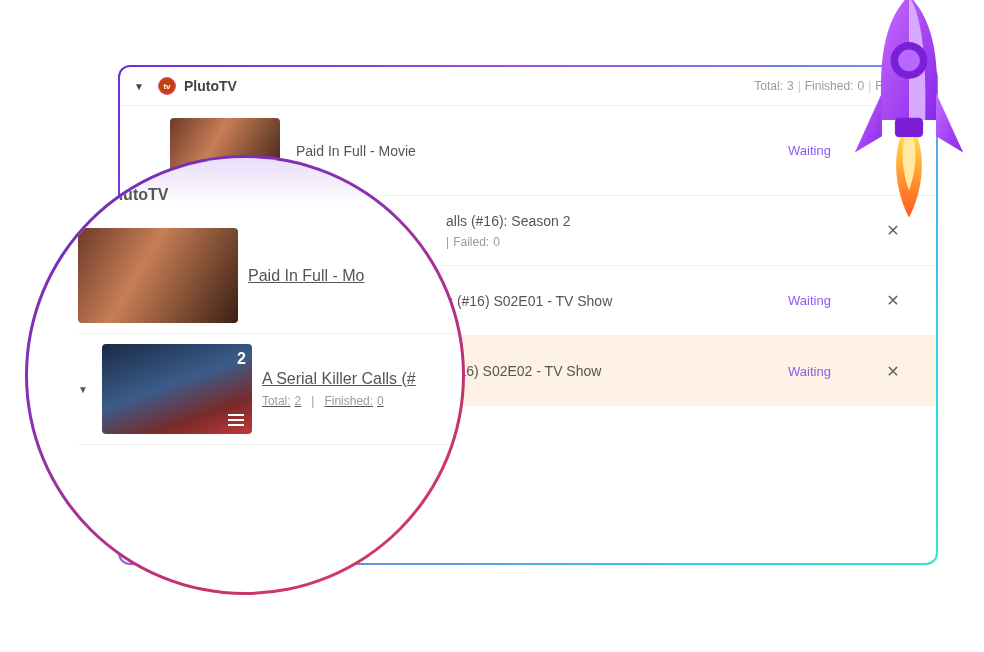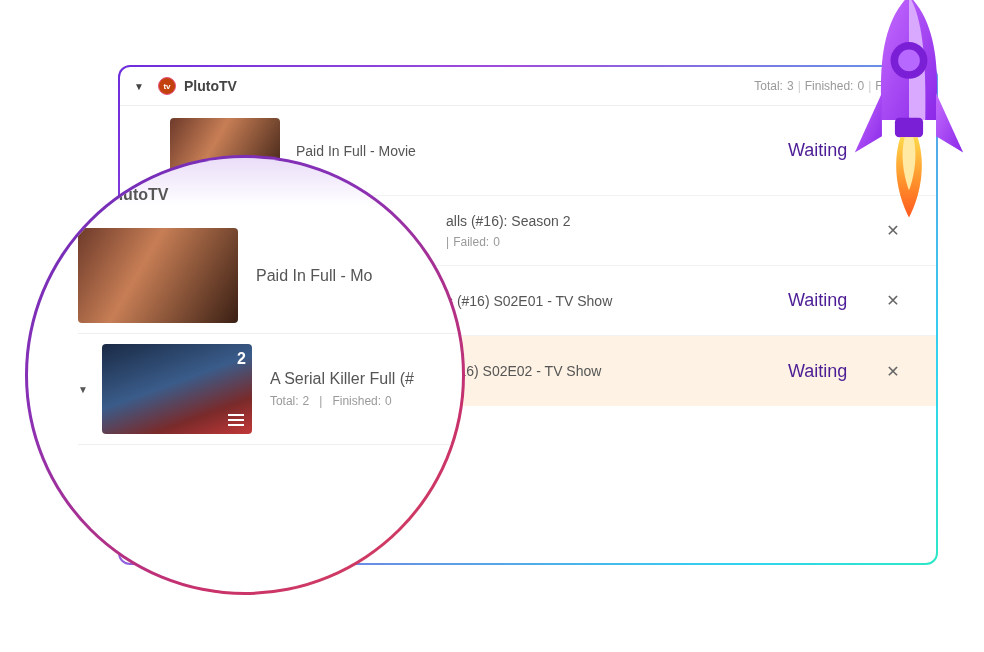--- a/index.html
+++ b/index.html
@@ -76,22 +76,22 @@
   .thumb.show  { background: linear-gradient(160deg, #1a2a45 0%, #3a5c8a 45%, #7a2a2a 75%, #c33838 100%); }
   .meta {
     flex: 1;
     padding-left: 16px;
     color: #555;
     font-size: 14px;
   }
   .subline { font-size: 12px; color: #9a9a9a; margin-top: 6px; display:flex; gap:4px; align-items:center;}
   .status-col {
     width: 90px;
-    color: #4c1d95;
-    font-size: 18px;
+    color: #8b5cf6;
+    font-size: 13px;
     text-align: left;
   }
   .close-btn {
     width: 30px;
     text-align: center;
     color: #666;
     font-size: 16px;
     cursor: pointer;
   }
   .row-chevron {
@@ -134,21 +134,21 @@
   .mag-header .pluto-icon { width: 22px; height:22px; font-size:9px; }
   .mag-title { font-weight: 700; }
   .mag-row {
     display: flex; align-items:center;
     padding: 10px 0;
     border-bottom: 1px solid #eee;
   }
   .mag-row .row-chevron { position: static; margin-right: 14px; }
   .mag-row .thumb { width: 160px; height: 95px; }
   .mag-row.sm .thumb { width: 150px; height: 90px; }
-  .mag-row-meta { padding-left: 18px; flex:1; }
+  .mag-row-meta { padding-left: 10px; flex:1;text-decoration:underline; }
   .overlay-num {
     position: absolute; right: 6px; top: 6px; color:#fff; font-size:16px; font-weight:bold;
   }
   .overlay-bars {
     position:absolute; right:8px; bottom:8px; width:16px; height:12px;
     display:flex; flex-direction:column; justify-content:space-between;
   }
   .overlay-bars span{ height:2px; background:#fff; }
   .mag-indent { padding-left: 120px; }
   .mag-purple-haze {
@@ -245,21 +245,21 @@
         <span class="row-chevron">▼</span>
         <div class="thumb show" style="position:relative;">
           <span class="overlay-num">2</span>
           <span class="overlay-bars">
               <span></span>
               <span></span>
               <span></span>
             </span>
         </div>
         <div class="mag-row-meta">
-          <div>A Serial Killer Full (#</div>
+          <div>A Serial Killer Calls (#</div>
           <div class="subline">
             <span>Total:</span>
             <span>2</span>
             <span class="sep" style="margin:0 6px;">|</span>
             <span>Finished:</span>
             <span>0</span>
           </div>
         </div>
       </div>
 

